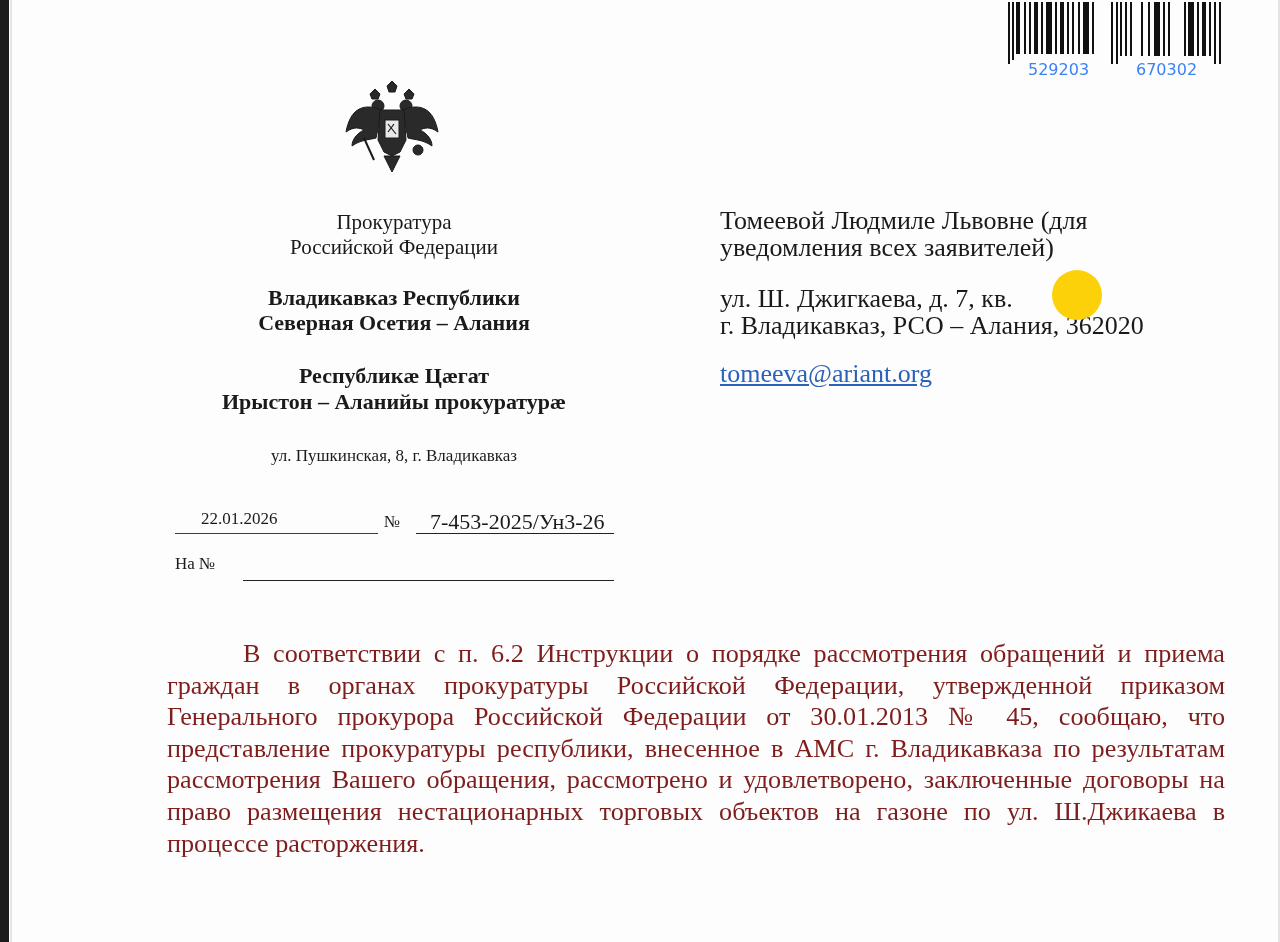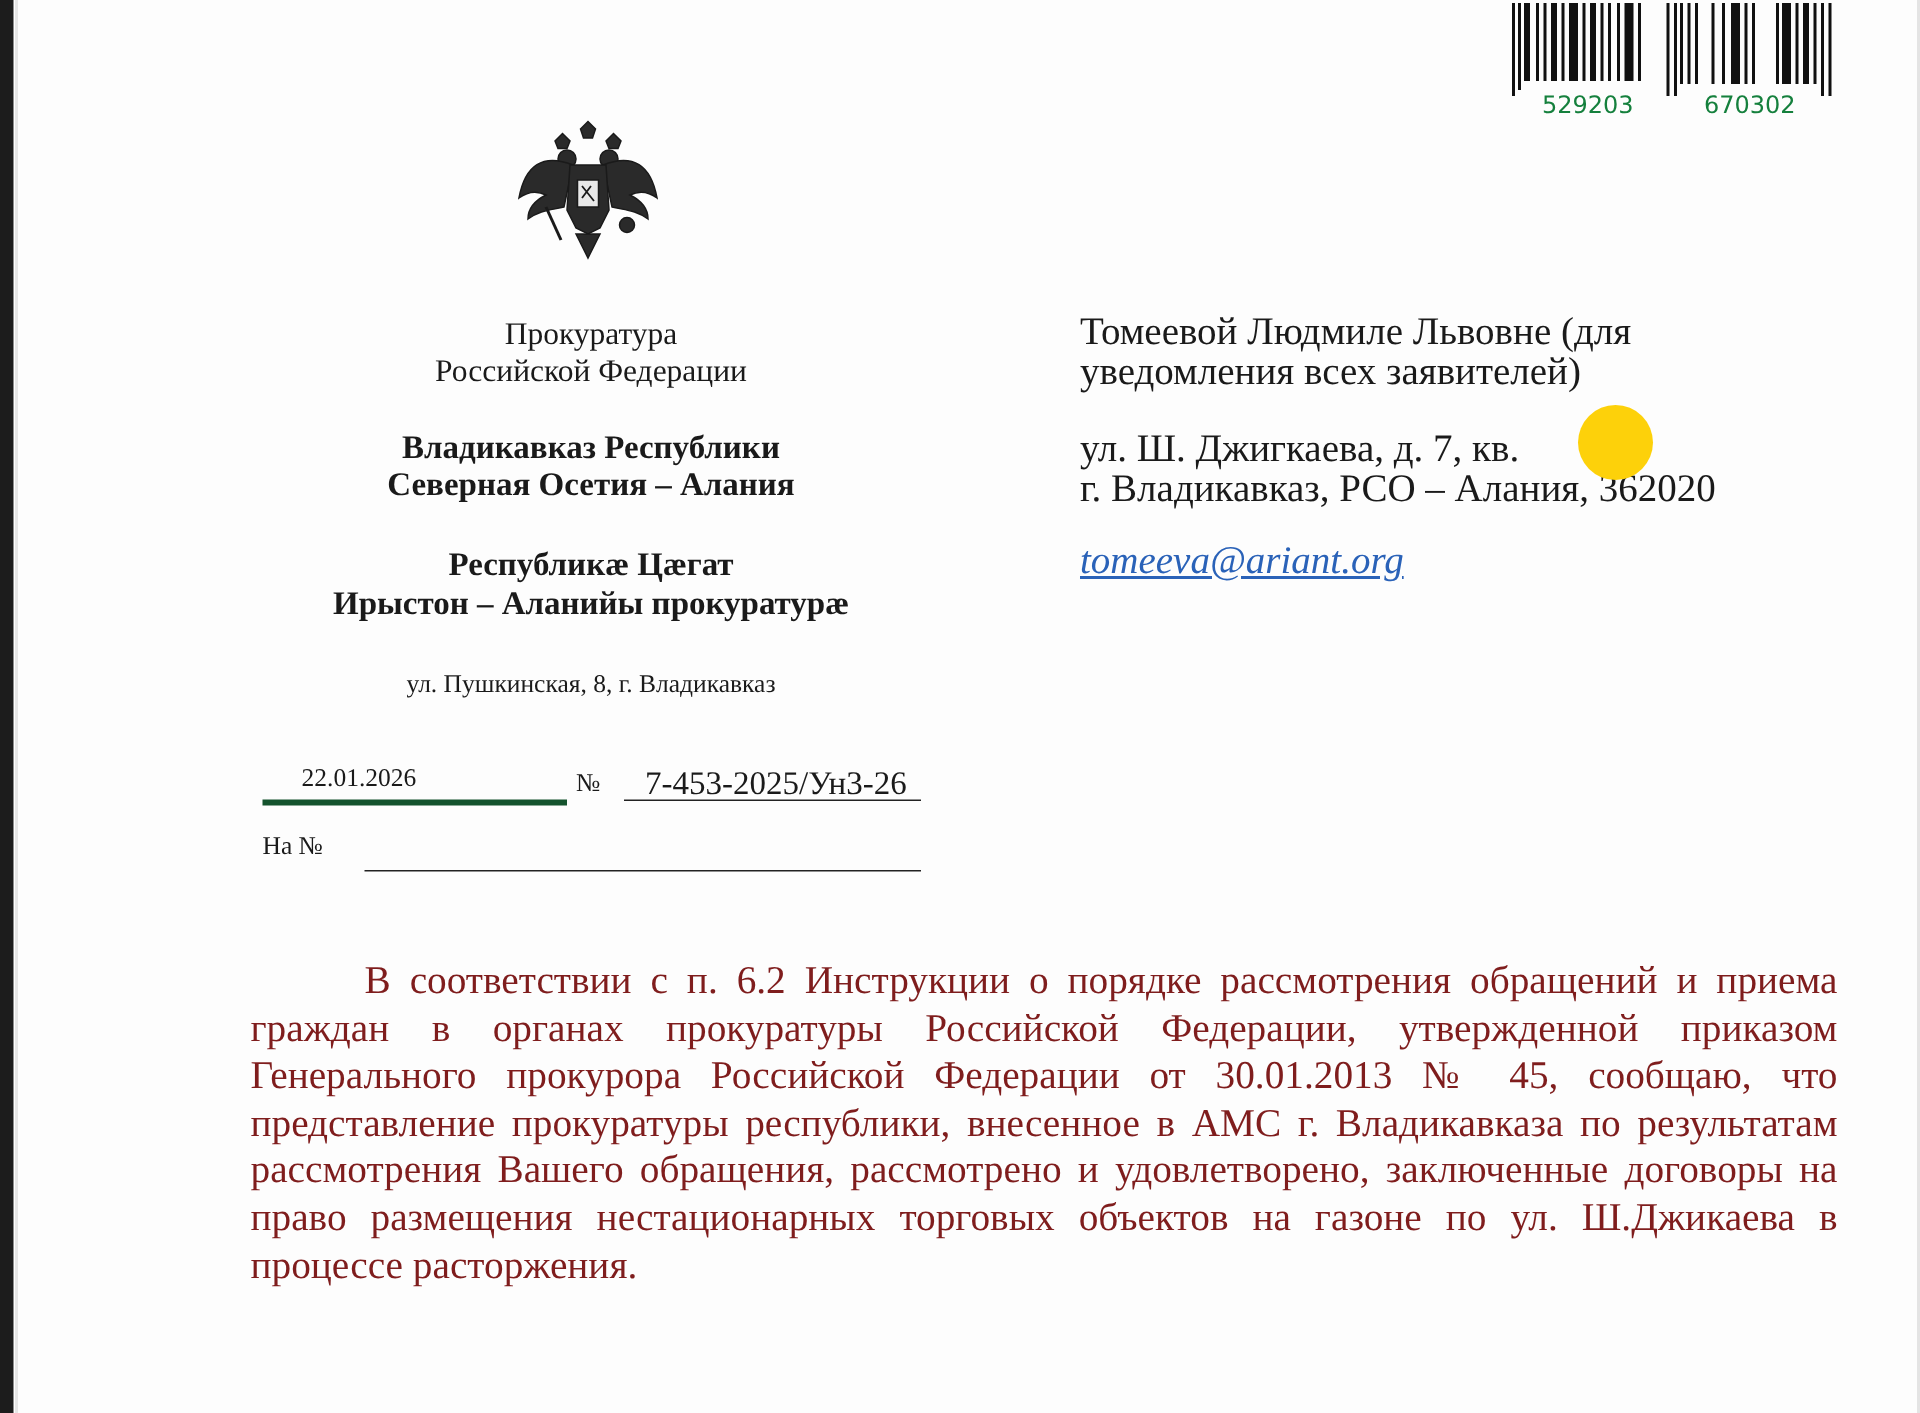--- a/index.html
+++ b/index.html
@@ -21,57 +21,57 @@
       position: absolute; right: 0; top: 0; width: 2px; height: 942px;
       background: #e4e4e4;
     }
     .page { position: absolute; left: 0; top: 0; width: 1280px; height: 942px; }
 
     
     .barcode { position: absolute; left: 1006px; top: 2px; width: 216px; height: 80px; }
     .barcode svg { display: block; }
     .barcode-nums {
       position: absolute; top: 58px; left: 0; width: 216px; height: 22px;
-      font-family: "DejaVu Sans", sans-serif; font-size: 16px; color: #15803d;
+      font-family: "DejaVu Sans", sans-serif; font-size: 16px; color: #3b82f6;
     }
     .barcode-nums .n1 { position: absolute; left: 22px; top: 0; }
     .barcode-nums .n2 { position: absolute; left: 130px; top: 0; }
 
     
     .emblem { position: absolute; left: 342px; top: 80px; width: 100px; height: 96px; }
 
     
     .sender { position: absolute; left: 160px; width: 468px; text-align: center; }
     .org-fed { top: 210px; font-size: 21px; line-height: 25px; }
     .org-rep { top: 285px; font-size: 22px; line-height: 25px; font-weight: bold; }
     .org-os  { top: 363px; font-size: 22px; line-height: 26px; font-weight: bold; }
     .addr    { top: 443px; font-size: 17px; line-height: 25px; }
     .date-field {
       position: absolute; left: 175px; top: 507px; width: 203px; height: 26px;
-      border-bottom: 4px solid #14532d; font-size: 17px; text-align: left;
+      border-bottom: 1px solid #14532d; font-size: 17px; text-align: left;
     }
     .date-field span { position: absolute; left: 26px; top: 2px; }
     .num-sign { position: absolute; left: 384px; top: 512px; font-size: 17px; }
     .num-field {
       position: absolute; left: 416px; top: 507px; width: 198px; height: 26px;
       border-bottom: 1px solid #222; font-size: 22px;
     }
     .num-field span { position: absolute; left: 14px; top: 2px; }
     .na-label { position: absolute; left: 175px; top: 554px; font-size: 17px; }
     .na-field {
       position: absolute; left: 243px; top: 556px; width: 371px; height: 24px;
       border-bottom: 1px solid #222;
     }
 
     
     .recipient { position: absolute; left: 720px; font-size: 26px; line-height: 27px; color: #1a1a1a; }
     .rcp-name { top: 207px; width: 500px; }
     .rcp-addr { top: 285px; width: 520px; }
     .rcp-email { top: 360px; }
-    .rcp-email a { color: #2a62b8; text-decoration: underline; text-underline-offset: 2px; font-style: italic; }
+    .rcp-email a { color: #2a62b8; text-decoration: underline; text-underline-offset: 2px; }
     .redact-dot {
       position: absolute; left: 1052px; top: 270px; width: 50px; height: 50px;
       border-radius: 50%; background: #fdd10a;
     }
 
     
     .body-text {
       position: absolute; left: 167px; top: 638px; width: 1058px;
       font-size: 26.2px; line-height: 31.6px; text-align: justify;
       color: #7f1d1d;

